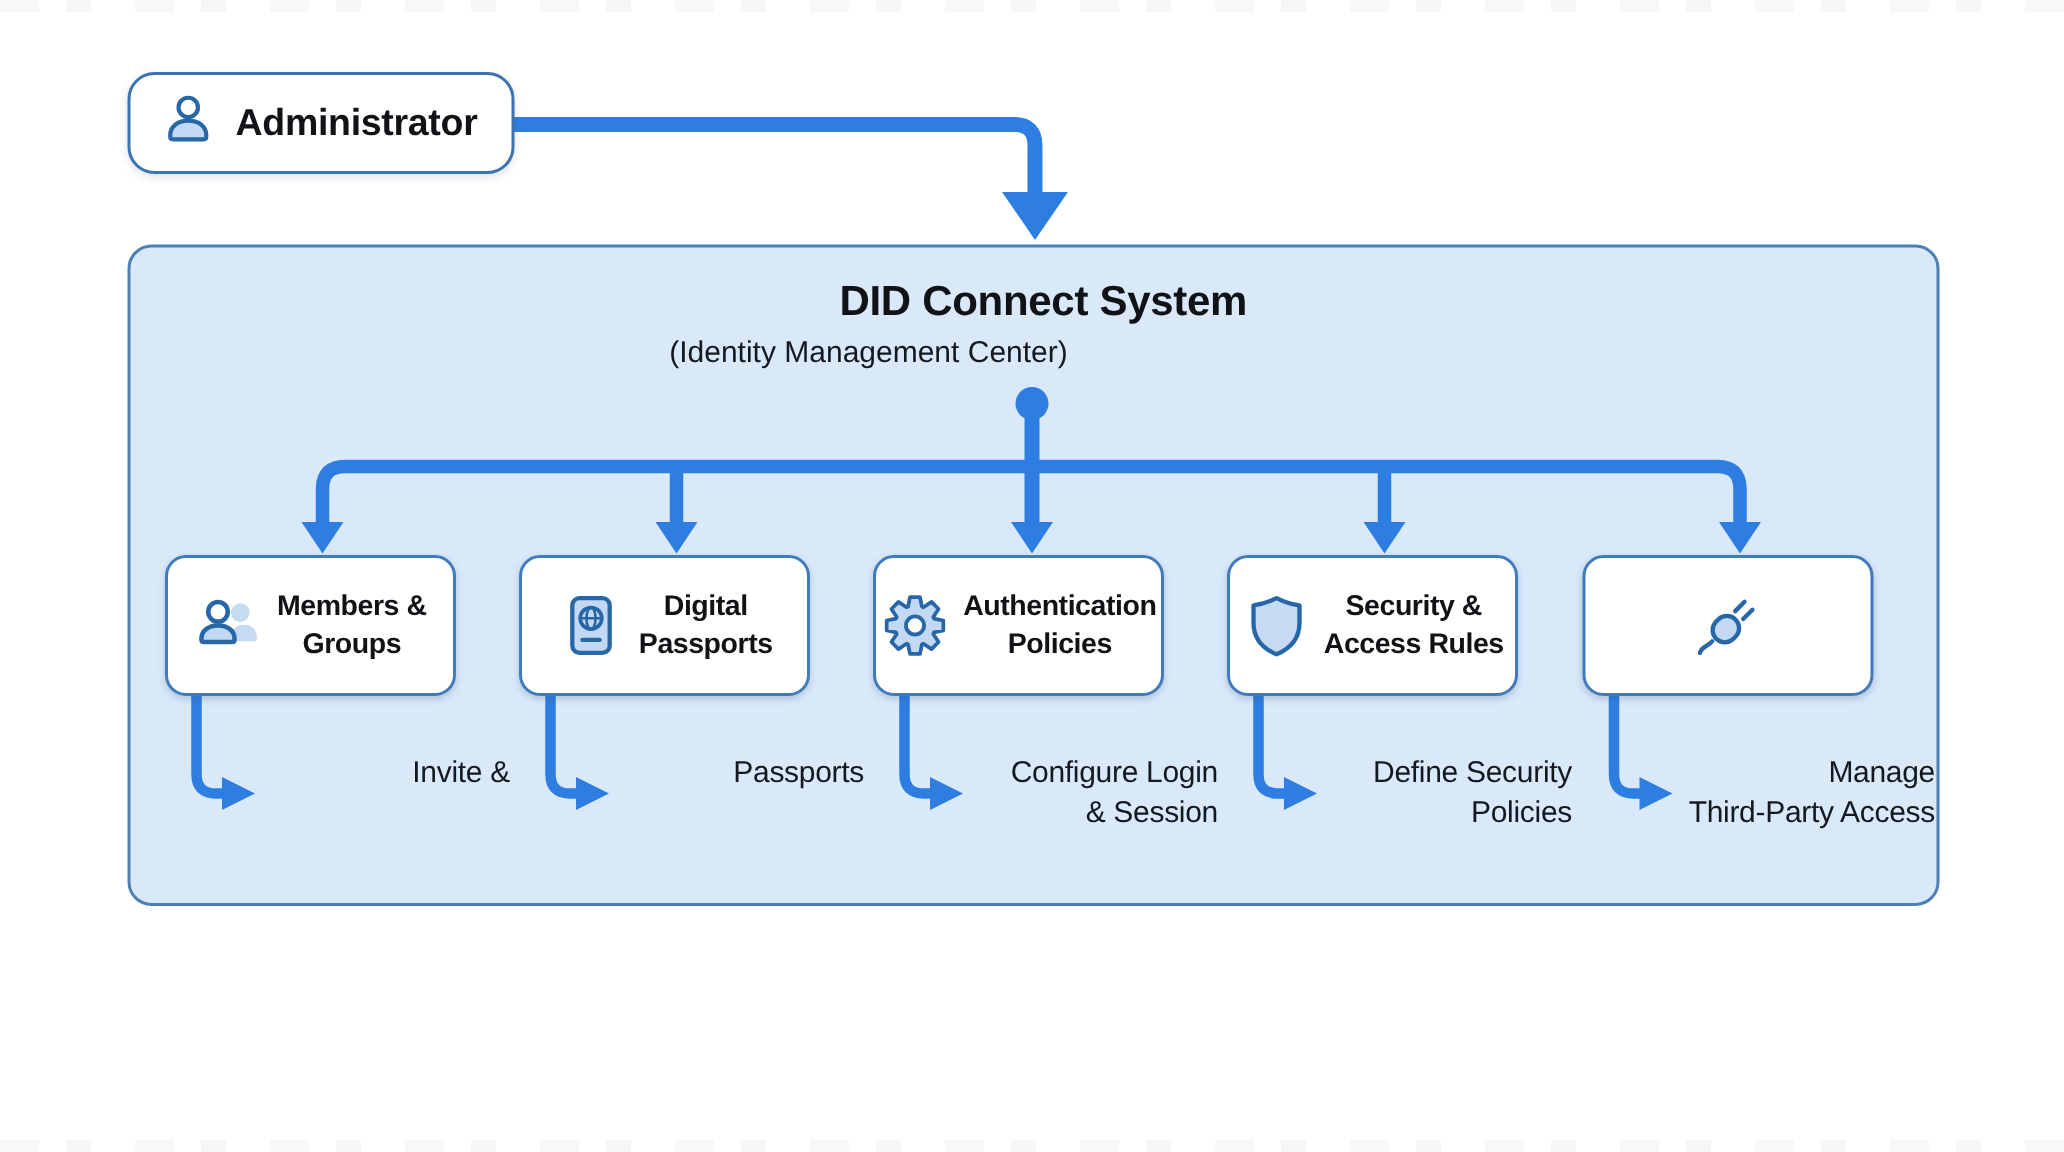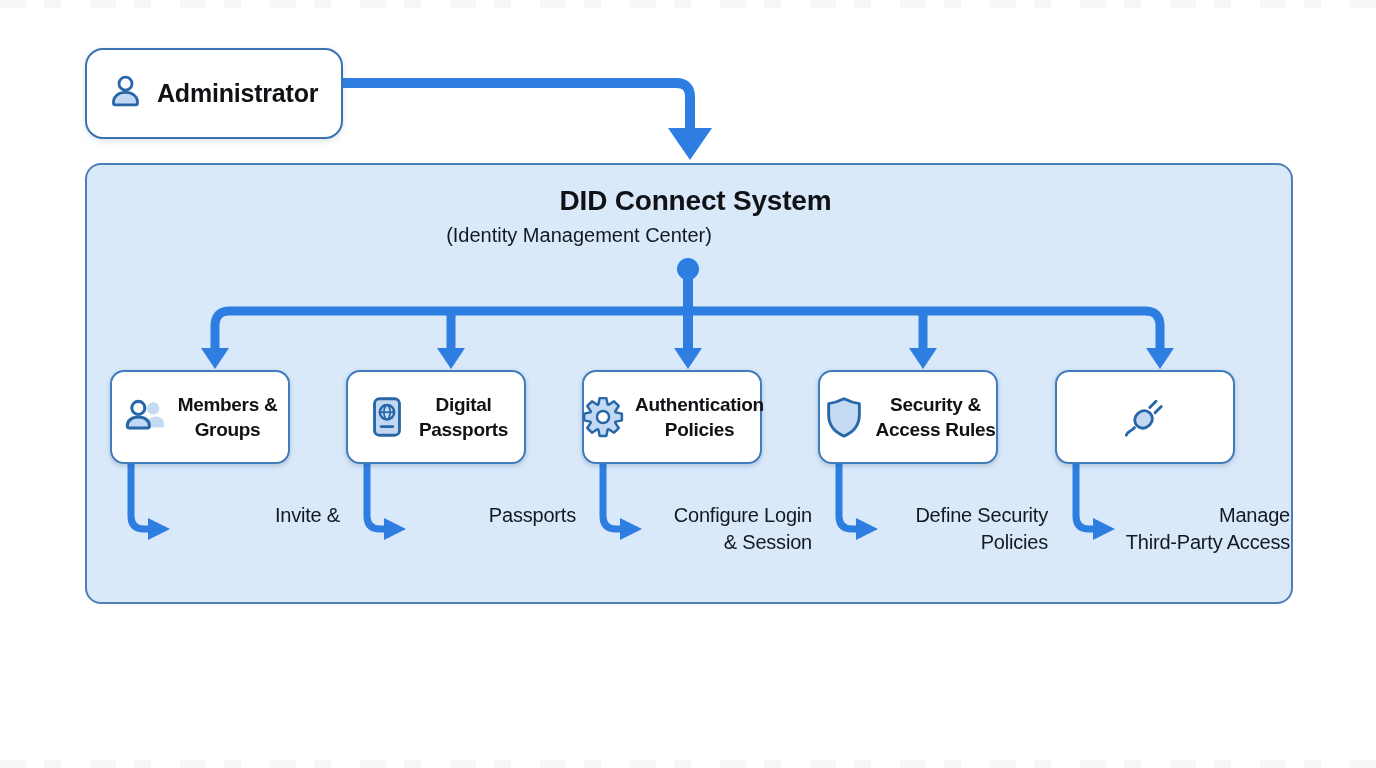--- a/index.html
+++ b/index.html
@@ -13,21 +13,21 @@
   .edge-artifact{
     position:absolute;left:0;width:1376px;height:8px;
     background:repeating-linear-gradient(90deg,#f6f6f6 0 26px,#ffffff 26px 44px,#f4f4f4 44px 61px,#ffffff 61px 90px);
     opacity:.8;
   }
   .edge-artifact.top{top:0;}
   .edge-artifact.bottom{bottom:0;}
 
   
   .admin-node{
-    position:absolute;left:85px;top:48px;width:258px;height:91px;
+    position:absolute;left:85px;top:48px;width:258px;height:68px;
     background:#ffffff;border:2.5px solid #3a72b2;border-radius:18px;
     box-shadow:0 2px 6px rgba(60,90,130,.18);
     display:flex;align-items:center;gap:13px;padding-left:20px;box-sizing:border-box;
     z-index:3;
   }
   .admin-node .label{font-size:25px;font-weight:bold;letter-spacing:-0.2px;}
 
   
   .system-container{
     position:absolute;left:85px;top:163px;width:1208px;height:441px;
@@ -41,21 +41,21 @@
   .system-subtitle{
     position:absolute;left:85px;top:224px;width:988px;text-align:center;
     font-size:20px;color:#15181e;z-index:2;
   }
 
   
   .connectors{position:absolute;left:0;top:0;z-index:2;pointer-events:none;}
 
   
   .module-node{
-    position:absolute;top:370px;width:180px;height:94px;
+    position:absolute;top:370px;width:194px;height:94px;
     background:#ffffff;border:2px solid #417cba;border-radius:14px;
     box-shadow:0 2px 5px rgba(45,80,125,.25);
     display:flex;align-items:center;justify-content:center;gap:9px;
     box-sizing:border-box;padding:0 20px;z-index:3;
   }
   .module-node .icon{flex:0 0 auto;display:flex;}
   .module-title{font-size:19px;font-weight:bold;line-height:25px;text-align:center;letter-spacing:-0.3px;}
   .module-title div{white-space:nowrap;}
 
   

